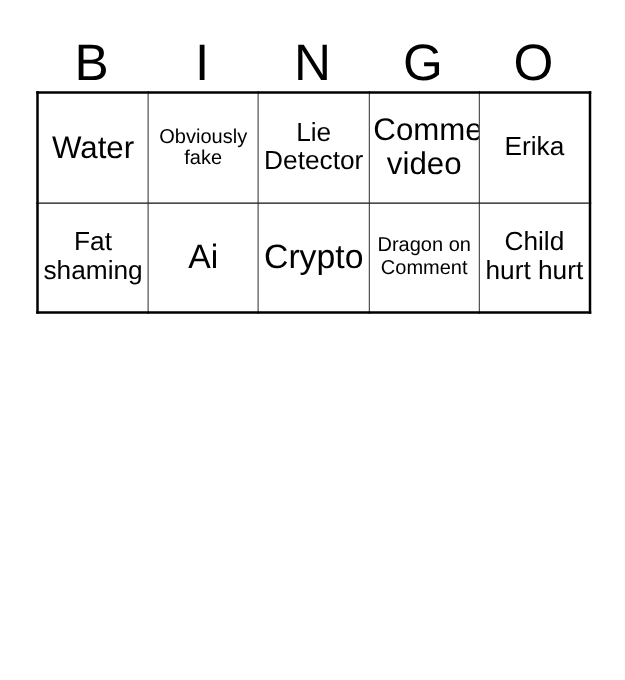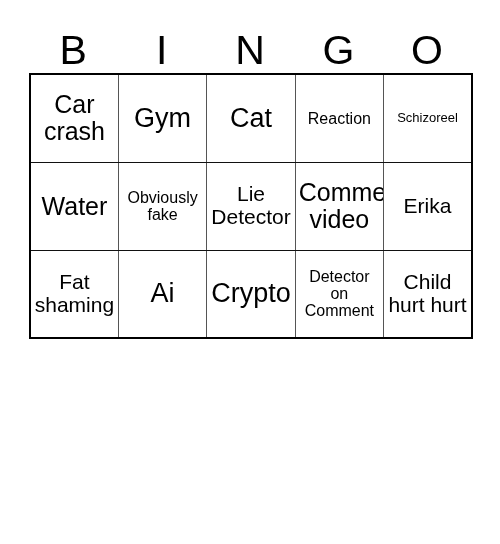--- a/index.html
+++ b/index.html
@@ -93,37 +93,20 @@
     <div class="header-letter">I</div>
     <div class="header-letter">N</div>
     <div class="header-letter">G</div>
     <div class="header-letter">O</div>
   </div>
 
   <table id="bingo-grid">
     <tbody>
       <tr>
         <td class="sz-lg">
-            <span class="cell-text">Car crash</span>
-          </td>
-        <td class="sz-xl">
-            <span class="cell-text">Gym</span>
-          </td>
-        <td class="sz-xl">
-            <span class="cell-text">Cat</span>
-          </td>
-        <td class="sz-sm">
-            <span class="cell-text">Reaction</span>
-          </td>
-        <td class="sz-xs">
-            <span class="cell-text">Schizoreel</span>
-          </td>
-      </tr>
-      <tr>
-        <td class="sz-lg">
             <span class="cell-text">Water</span>
           </td>
         <td class="sz-sm">
             <span class="cell-text">Obviously fake</span>
           </td>
         <td class="sz-md">
             <span class="cell-text">Lie Detector</span>
           </td>
         <td class="sz-lg">
             <span class="cell-text">Comment video</span>
@@ -136,21 +119,21 @@
         <td class="sz-md">
             <span class="cell-text">Fat shaming</span>
           </td>
         <td class="sz-xl">
             <span class="cell-text">Ai</span>
           </td>
         <td class="sz-xl">
             <span class="cell-text">Crypto</span>
           </td>
         <td class="sz-sm">
-            <span class="cell-text">Detector on Comment</span>
+            <span class="cell-text">Dragon on Comment</span>
           </td>
         <td class="sz-md">
             <span class="cell-text">Child hurt hurt</span>
           </td>
       </tr>
     </tbody>
   </table>
 
 </div>
 

